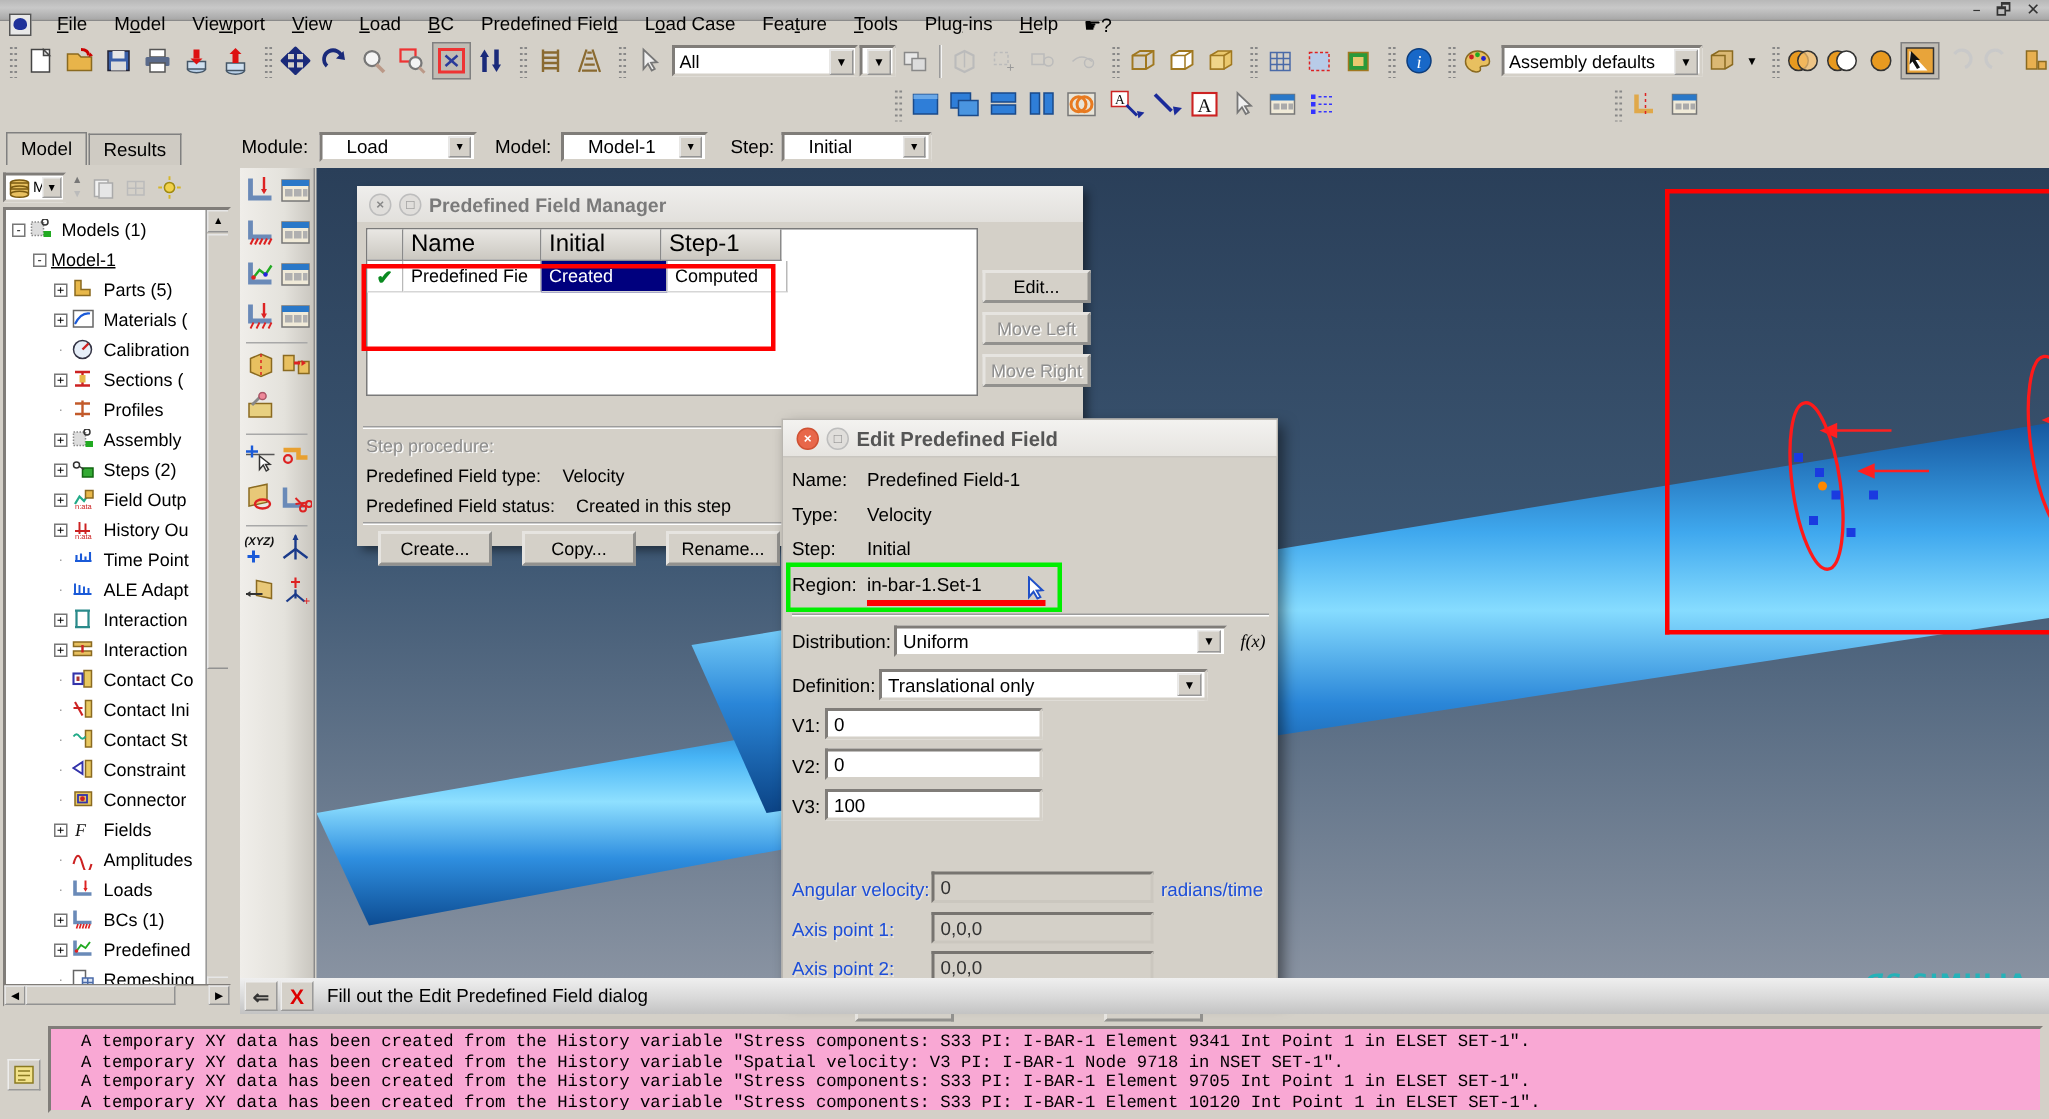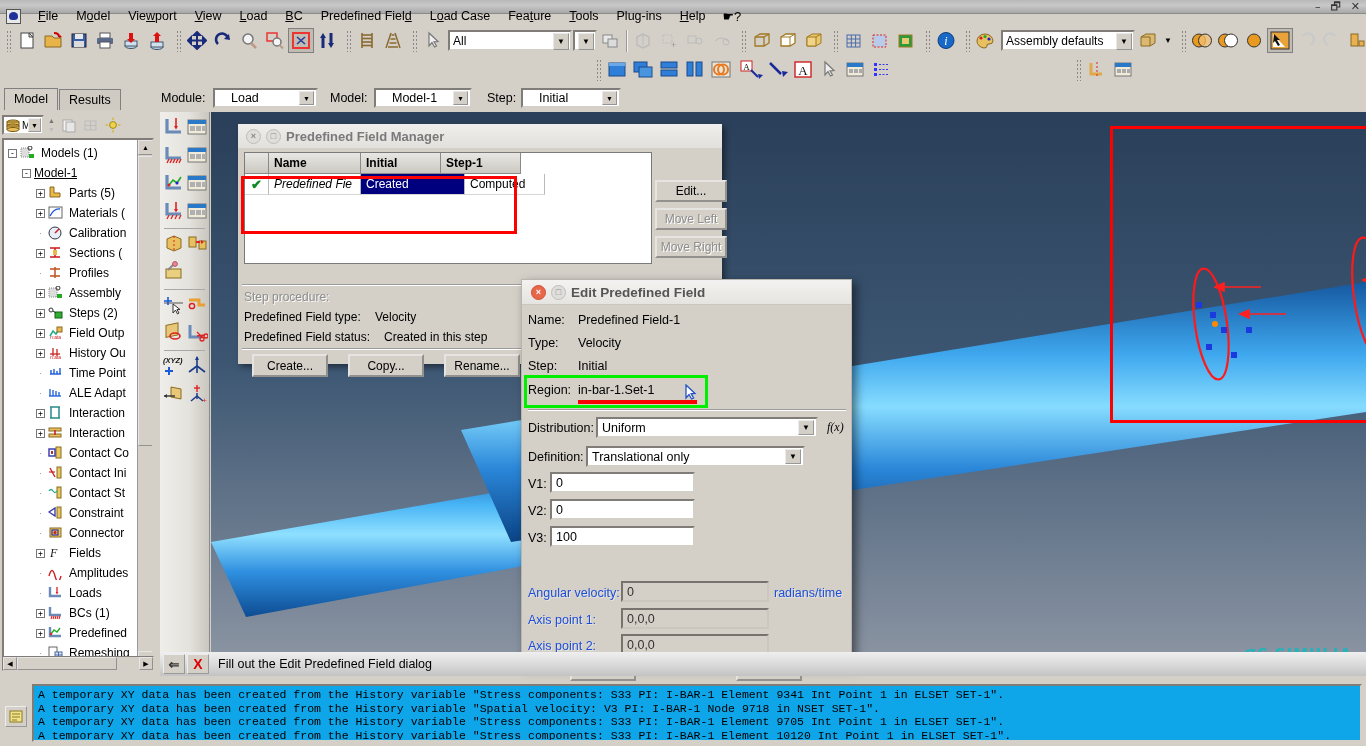--- a/index.html
+++ b/index.html
@@ -218,23 +218,23 @@
     background: #d4d0c8;
   }
   .msg-left { position: absolute; left: 0; top: 0; width: 30px; height: 58px; }
   .msg-icon {
     position: absolute; left: 3px; top: 22px; width: 22px; height: 21px;
     background: #d4d0c8; border: 1px outset #ededed;
     display:flex;align-items:center;justify-content:center;
   }
   .msg-box {
     position: absolute; left: 30px; top: 0; width: 1330px; height: 58px;
-    background: #0ea5e9; border: 2px inset #d4d0c8; overflow: hidden;
+    background: #f9a8d4; border: 2px inset #d4d0c8; overflow: hidden;
     font-family: "Liberation Mono", monospace; font-size: 11.5px;
-    line-height: 13.5px; padding: 2px 2px 0 4px; white-space: nowrap;
+    line-height: 13.5px; padding: 2px 2px 0 20px; white-space: nowrap;
   }
 
   
   .pfm {
     position: absolute; left: 238px; top: 124px; width: 484px; height: 240px;
     background: #d4d0c8;
     box-shadow: 3px 3px 6px rgba(0,0,0,0.45);
   }
   .pfm-title {
     height: 24px; background: linear-gradient(to bottom,#efeeec,#e2e0dc);
@@ -248,21 +248,21 @@
   }
   .pfm-body { position: relative; padding: 6px; }
   .pfm-table {
     position: absolute; left: 6px; top: 4px; width: 408px; height: 112px;
     background: #fff; border: 1px solid #7a7a7a;
   }
   .ptr { display: flex; height: 21px; }
   .pth {
     background: linear-gradient(to bottom,#e9e7e3,#cbc8c1);
     border-right: 1px solid #8a8a8a; border-bottom: 1px solid #8a8a8a;
-    font-weight: bold; font-size: 12px; display: flex; align-items: center; padding-left: 5px;
+    font-weight: normal; font-size: 16px; display: flex; align-items: center; padding-left: 5px;
   }
   .ptd {
     border-right: 1px solid #b9b9b9; border-bottom: 1px solid #d6d6d6;
     font-size: 12px; display: flex; align-items: center; padding-left: 5px;
     background: #fff; overflow: hidden; white-space: nowrap;
   }
   .ptd.sel { background: #00007e; color: #fff; }
   .ptd.chk { color: #0a8a20; justify-content:center; padding-left:0; font-size: 13px; font-weight:bold;}
   .red-box {
     position: absolute; left: 3px; top: 28px; width: 276px; height: 58px;
@@ -1430,22 +1430,22 @@
     <div class="pfm-body">
       <div class="pfm-table">
         <div class="ptr">
           <div class="pth" style="width:24px;"></div>
           <div class="pth" style="width:92px;">Name</div>
           <div class="pth" style="width:80px;">Initial</div>
           <div class="pth" style="width:80px;">Step-1</div>
         </div>
         <div class="ptr">
           <div class="ptd chk" style="width:24px;">✔</div>
-          <div class="ptd" style="width:92px;font-style:italic;">Predefined Fie</div>
-          <div class="ptd sel" style="width:104px;">Created</div>
+          <div class="ptd" style="width:92px;">Predefined Fie</div>
+          <div class="ptd sel" style="width:84px;">Created</div>
           <div class="ptd" style="width:80px;">Computed</div>
         </div>
       </div>
       <div class="red-box"></div>
 
       <div class="pfm-btn" style="left:417px;top:32px;">Edit...</div>
       <div class="pfm-btn disabled" style="left:417px;top:60px;">Move Left</div>
       <div class="pfm-btn disabled" style="left:417px;top:88px;">Move Right</div>
 
       <div class="pfm-sep" style="left:4px;top:136px;width:476px;"></div>

